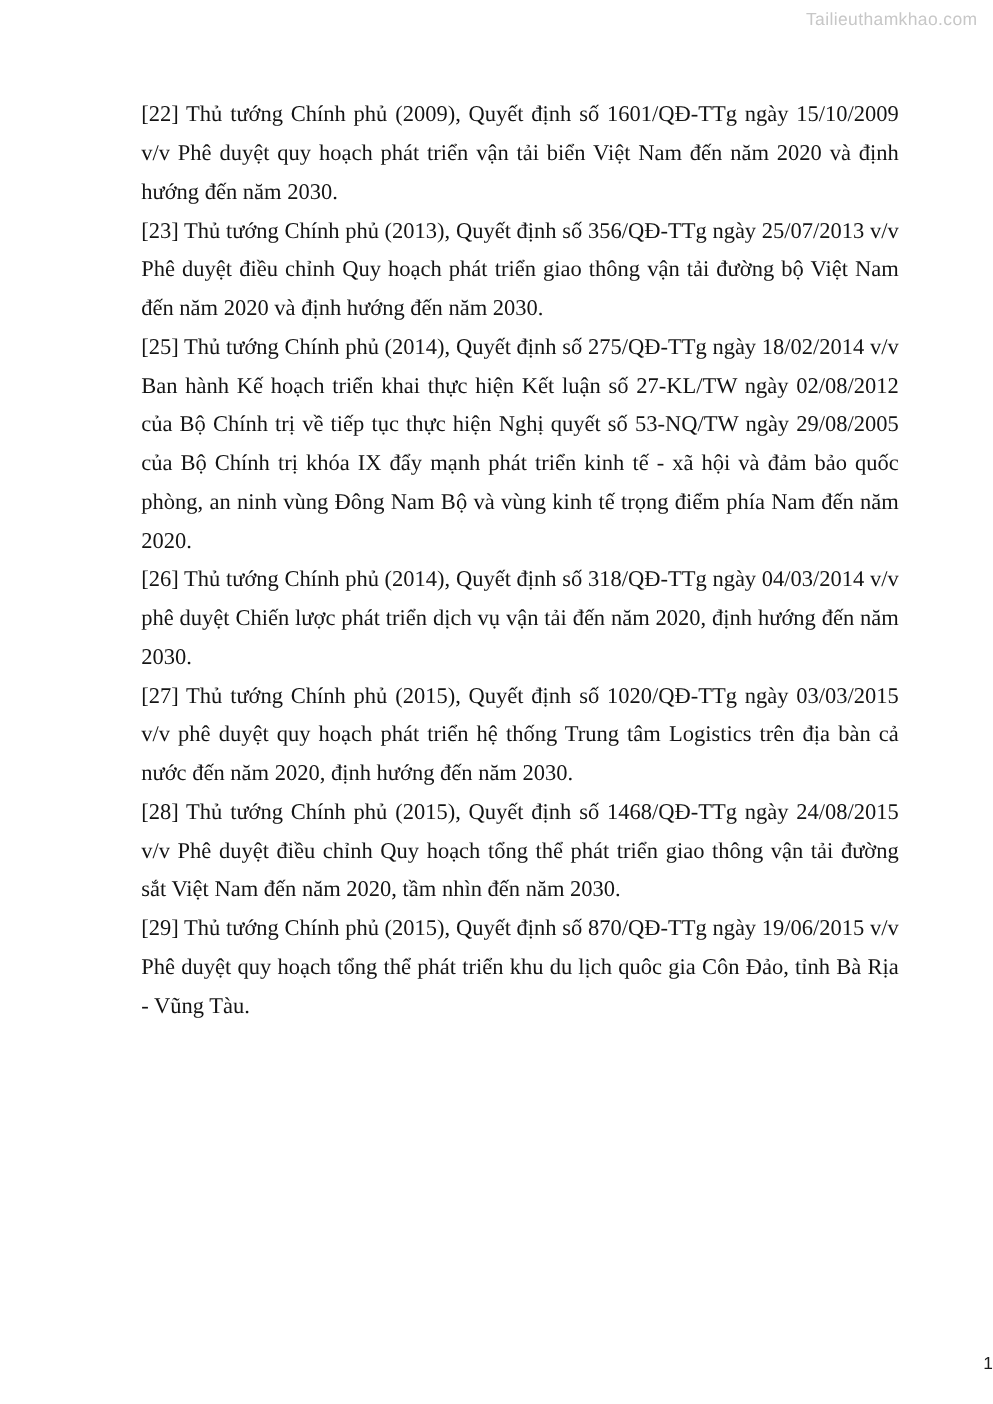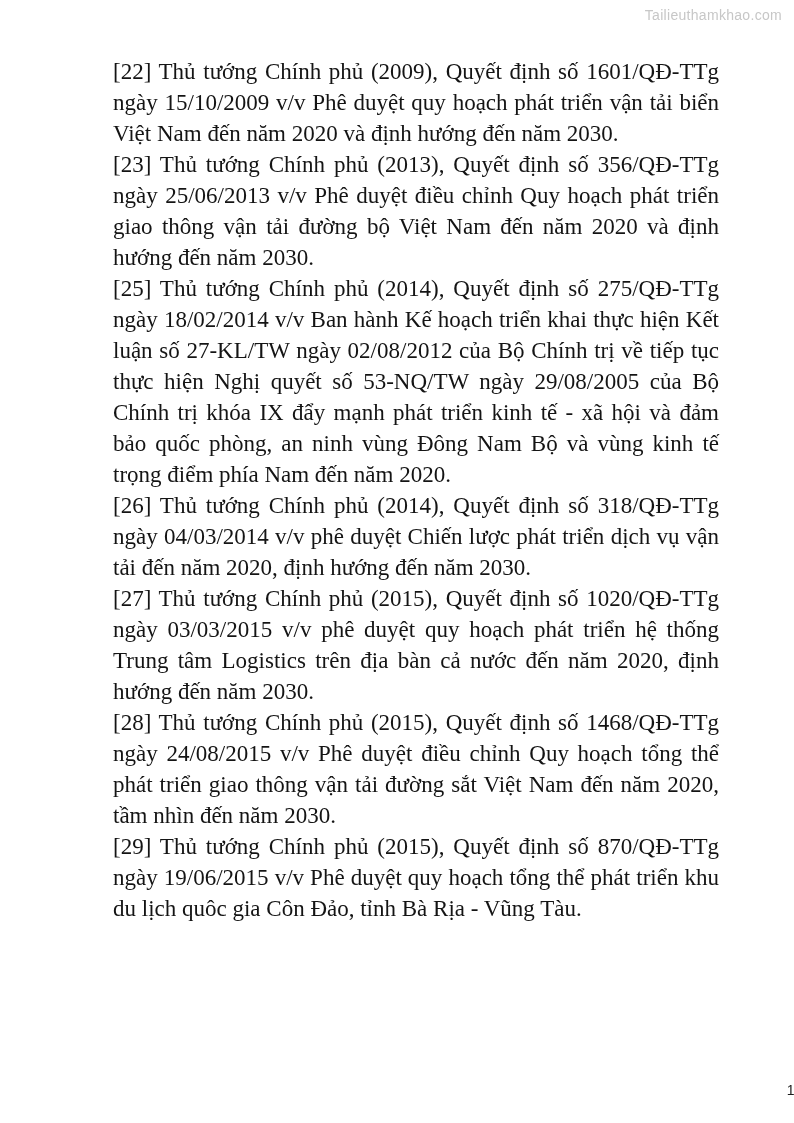--- a/index.html
+++ b/index.html
@@ -24,23 +24,23 @@
     font-family: "Liberation Sans", sans-serif;
     font-size: 14px;
     letter-spacing: 0.3px;
     color: #c7c7c7;
     text-shadow: 1px 1px 0 #ffffff;
     user-select: none;
   }
   .refs {
     position: absolute;
     left: 113px;
-    top: 56px;
+    top: 76px;
     width: 606px;
-    font-size: 23px;
+    font-size: 18px;
     line-height: 31px;
     text-align: justify;
     text-align-last: left;
   }
   .refs p {
     margin: 0;
     padding: 0;
   }
   .page-number {
     position: absolute;
@@ -56,21 +56,21 @@
 </style>
 </head>
 <body>
 
 <div class="page">
 
   <div class="watermark">Tailieuthamkhao.com</div>
 
   <div class="refs">
     <p>[22] Thủ tướng Chính phủ (2009), Quyết định số 1601/QĐ-TTg ngày 15/10/2009 v/v Phê duyệt quy hoạch phát triển vận tải biển Việt Nam đến năm 2020 và định hướng đến năm 2030.</p>
-    <p>[23] Thủ tướng Chính phủ (2013), Quyết định số 356/QĐ-TTg ngày 25/06/2013 v/v Phê duyệt điều chỉnh Quy hoạch phát triển giao thông vận tải đường bộ Việt Nam đến năm 2020 và định hướng đến năm 2030.</p>
+    <p>[23] Thủ tướng Chính phủ (2013), Quyết định số 356/QĐ-TTg ngày 25/07/2013 v/v Phê duyệt điều chỉnh Quy hoạch phát triển giao thông vận tải đường bộ Việt Nam đến năm 2020 và định hướng đến năm 2030.</p>
     <p>[25] Thủ tướng Chính phủ (2014), Quyết định số 275/QĐ-TTg ngày 18/02/2014 v/v Ban hành Kế hoạch triển khai thực hiện Kết luận số 27-KL/TW ngày 02/08/2012 của Bộ Chính trị về tiếp tục thực hiện Nghị quyết số 53-NQ/TW ngày 29/08/2005 của Bộ Chính trị khóa IX đẩy mạnh phát triển kinh tế - xã hội và đảm bảo quốc phòng, an ninh vùng Đông Nam Bộ và vùng kinh tế trọng điểm phía Nam đến năm 2020.</p>
     <p>[26] Thủ tướng Chính phủ (2014), Quyết định số 318/QĐ-TTg ngày 04/03/2014 v/v phê duyệt Chiến lược phát triển dịch vụ vận tải đến năm 2020, định hướng đến năm 2030.</p>
     <p>[27] Thủ tướng Chính phủ (2015), Quyết định số 1020/QĐ-TTg ngày 03/03/2015 v/v phê duyệt quy hoạch phát triển hệ thống Trung tâm Logistics trên địa bàn cả nước đến năm 2020, định hướng đến năm 2030.</p>
     <p>[28] Thủ tướng Chính phủ (2015), Quyết định số 1468/QĐ-TTg ngày 24/08/2015 v/v Phê duyệt điều chỉnh Quy hoạch tổng thể phát triển giao thông vận tải đường sắt Việt Nam đến năm 2020, tầm nhìn đến năm 2030.</p>
     <p>[29] Thủ tướng Chính phủ (2015), Quyết định số 870/QĐ-TTg ngày 19/06/2015 v/v Phê duyệt quy hoạch tổng thể phát triển khu du lịch quôc gia Côn Đảo, tỉnh Bà Rịa - Vũng Tàu.</p>
   </div>
 
   <div class="page-number">179</div>
 
 </div>

